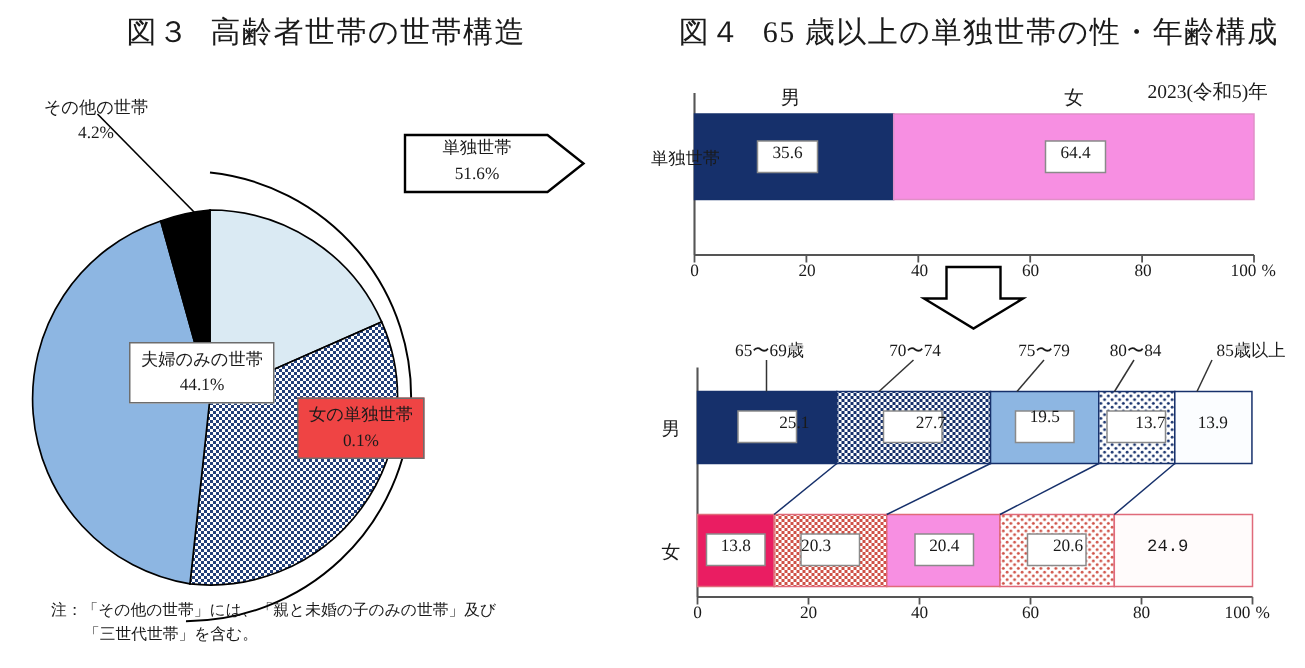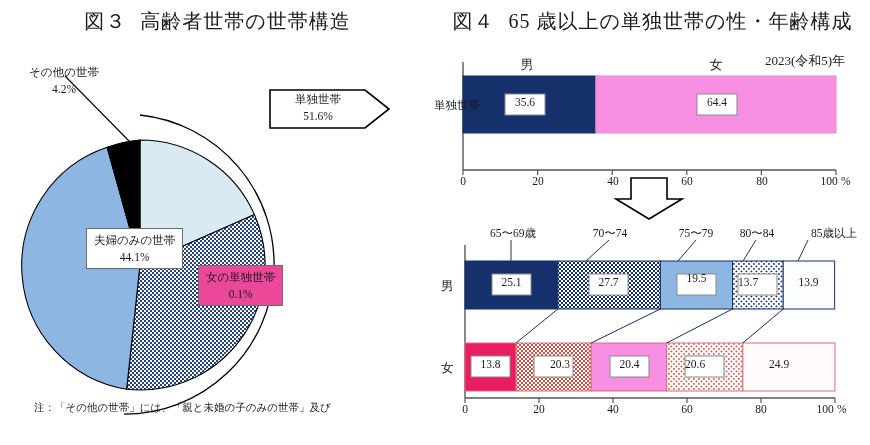--- a/index.html
+++ b/index.html
@@ -77,21 +77,21 @@
 
     <line x1="65" y1="76" x2="131" y2="143" stroke="#000000" stroke-width="1.1"></line>
   </svg>
 
   <div style="position:absolute;left:14px;top:64px;text-align:center;width:100px;font-size:11.5px;line-height:1.45;">
     <div>その他の世帯</div>
     <div>4.2%</div>
   </div>
 
 
-  <div style="position:absolute;left:198px;top:265px;background:#ec4899;border:1px solid #6d6d6d;padding:3px 7px;text-align:center;font-size:11.5px;line-height:1.45;">
+  <div style="position:absolute;left:198px;top:265px;background:#ef4444;border:1px solid #6d6d6d;padding:3px 7px;text-align:center;font-size:11.5px;line-height:1.45;">
     <div>女の単独世帯</div>
     <div>0.1%</div>
   </div>
 
   <div style="position:absolute;left:48px;top:228px;background:#ffffff;border:1px solid #6d6d6d;padding:3px 7px;text-align:center;font-size:11.5px;line-height:1.45;margin-left:38px;">
     <div>夫婦のみの世帯</div>
     <div>44.1%</div>
   </div>
 
   <div style="position:absolute;left:269px;top:86px;width:122px;height:46px;">
@@ -99,20 +99,21 @@
       <polygon points="1,4 96,4 120,23 96,42 1,42" fill="#ffffff" stroke="#000000" stroke-width="1.6"></polygon>
     </svg>
     <div style="position:absolute;left:0;top:5px;width:98px;text-align:center;font-size:11.5px;line-height:1.45;">
       <div>単独世帯</div>
       <div>51.6%</div>
     </div>
   </div>
 
   <div class="note">
     <span>注：「その他の世帯」には、「親と未婚の子のみの世帯」及び</span>
+    <span class="l2">「三世代世帯」を含む。</span>
   </div>
 </div>
 
 <div class="panel" id="panel-right">
 
   <div class="fig-title">
     <span class="num">図４</span><span>65 歳以上の単独世帯の性・年齢構成</span>
   </div>
 
   <div class="year-label" id="year-right">2023(令和5)年</div>
@@ -225,31 +226,31 @@
 
   <div style="position:absolute;left:6px;top:278px;font-size:12.5px;">男</div>
   <div style="position:absolute;left:6px;top:360px;font-size:12.5px;">女</div>
 
   <div style="position:absolute;left:36px;top:226px;width:84px;text-align:center;font-size:11.5px;white-space:nowrap;">65〜69歳</div>
   <div style="position:absolute;left:145px;top:226px;width:60px;text-align:center;font-size:11.5px;white-space:nowrap;">70〜74</div>
   <div style="position:absolute;left:231px;top:226px;width:60px;text-align:center;font-size:11.5px;white-space:nowrap;">75〜79</div>
   <div style="position:absolute;left:293px;top:226px;width:58px;text-align:center;font-size:11.5px;white-space:nowrap;">80〜84</div>
   <div style="position:absolute;left:350px;top:226px;width:72px;text-align:right;font-size:11.5px;white-space:nowrap;">85歳以上</div>
 
-  <div style="position:absolute;left:57px;top:276px;width:39px;text-align:center;font-size:11.5px;">25.1</div>
-  <div style="position:absolute;left:154px;top:276px;width:39px;text-align:center;font-size:11.5px;">27.7</div>
+  <div style="position:absolute;left:57px;top:276px;width:39px;text-align:center;font-size:11.5px;padding-left:18px;">25.1</div>
+  <div style="position:absolute;left:154px;top:276px;width:39px;text-align:center;font-size:11.5px;padding-left:12px;">27.7</div>
   <div style="position:absolute;left:242px;top:272px;width:39px;text-align:center;font-size:11.5px;">19.5</div>
-  <div style="position:absolute;left:303px;top:276px;width:39px;text-align:left;font-size:11.5px;">13.7</div>
+  <div style="position:absolute;left:303px;top:276px;width:39px;text-align:right;font-size:11.5px;">13.7</div>
   <div style="position:absolute;left:354px;top:276px;width:39px;text-align:center;font-size:11.5px;">13.9</div>
 
   <div style="position:absolute;left:36px;top:358px;width:39px;text-align:center;font-size:11.5px;">13.8</div>
-  <div style="position:absolute;left:99px;top:358px;width:52px;text-align:center;font-size:11.5px;">20.3</div>
+  <div style="position:absolute;left:99px;top:358px;width:20px;text-align:center;font-size:11.5px;">20.3</div>
   <div style="position:absolute;left:175px;top:358px;width:39px;text-align:center;font-size:11.5px;">20.4</div>
-  <div style="position:absolute;left:250px;top:358px;width:16px;text-align:center;font-size:11.5px;">20.6</div>
-  <div style="position:absolute;left:334px;top:358px;width:39px;font-size:11.5px;">24.9</div>
+  <div style="position:absolute;left:250px;top:358px;width:54px;text-align:center;font-size:11.5px;">20.6</div>
+  <div style="position:absolute;left:324px;top:358px;width:39px;text-align:center;font-size:11.5px;font-family:Liberation Mono, monospace;">24.9</div>
 
   <div style="position:absolute;left:20px;top:403px;width:20px;text-align:center;font-size:11.5px;">0</div>
   <div style="position:absolute;left:93px;top:403px;width:22px;text-align:center;font-size:11.5px;">20</div>
   <div style="position:absolute;left:167px;top:403px;width:22px;text-align:center;font-size:11.5px;">40</div>
   <div style="position:absolute;left:241px;top:403px;width:22px;text-align:center;font-size:11.5px;">60</div>
   <div style="position:absolute;left:315px;top:403px;width:22px;text-align:center;font-size:11.5px;">80</div>
   <div style="position:absolute;left:377px;top:403px;width:26px;text-align:center;font-size:11.5px;">100</div>
   <div style="position:absolute;left:402px;top:403px;font-size:11.5px;">%</div>
 </div>
 

